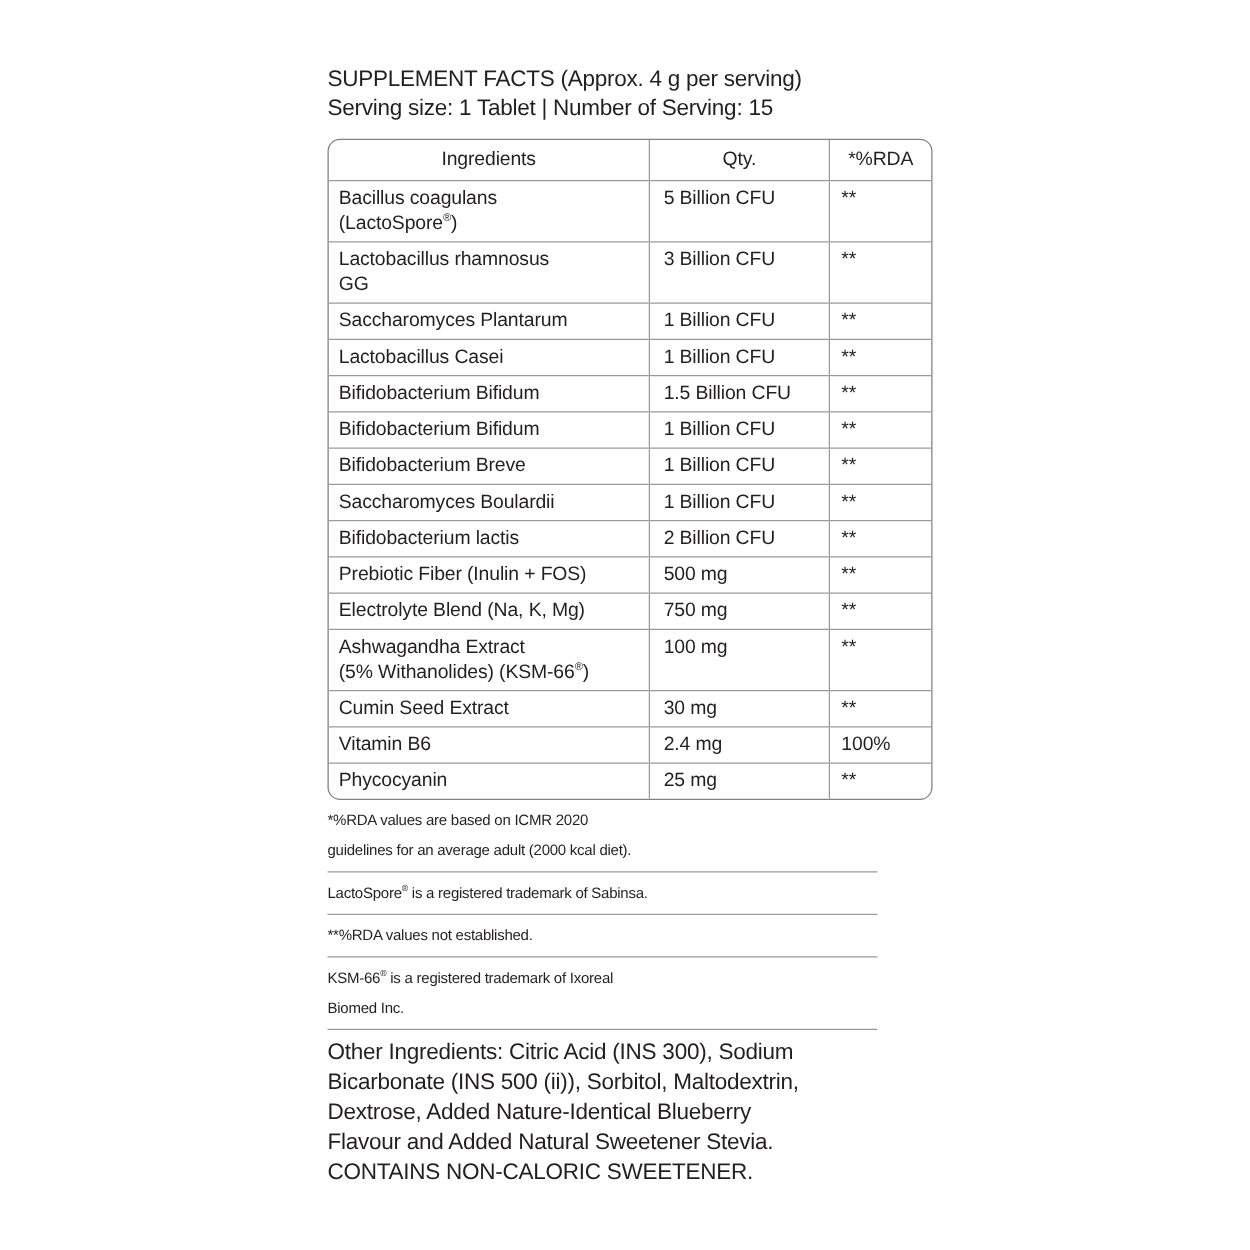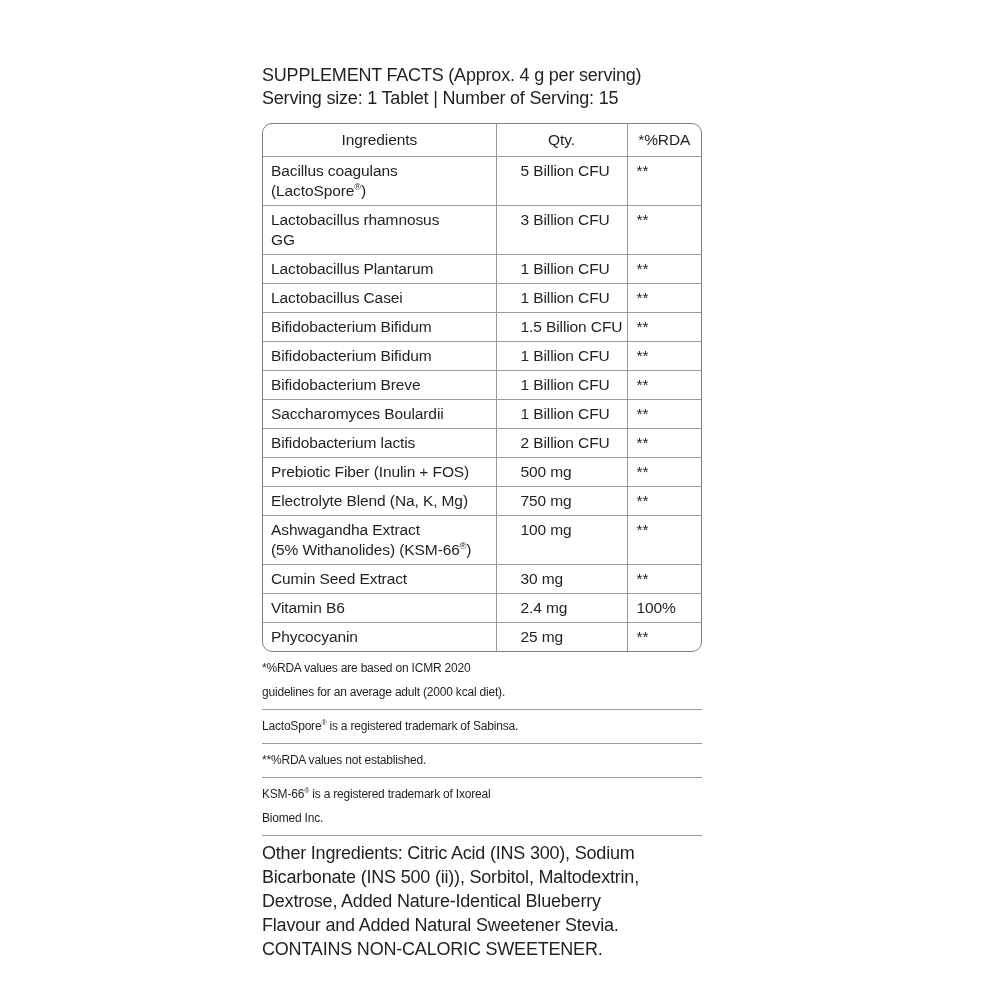--- a/index.html
+++ b/index.html
@@ -10,33 +10,33 @@
   }
   * { margin: 0; padding: 0; box-sizing: border-box; }
   html, body {
     width: 1000px; height: 1000px;
     background: var(--bg);
     font-family: "Liberation Sans", sans-serif;
     color: var(--text);
     overflow: hidden;
   }
   .page { padding: 52px 0 0 262px; }
-  .label { width: 452px; margin-top: 12px; }
+  .label { width: 452px; }
 
   .ml { white-space: pre-line; }
 
   .label-header { margin-bottom: 13px; }
   .label-title, .serving-info {
     font-size: 18px;
     line-height: 23px;
     letter-spacing: -0.2px;
   }
 
   .table-wrap {
-    width: 440px;
+    width: 484px;
     border: 1.5px solid var(--table-border);
     border-radius: 10px;
     overflow: hidden;
   }
   table {
     width: 100%;
     border-collapse: collapse;
     table-layout: fixed;
   }
   col.c-ing { width: 233px; }
@@ -54,21 +54,21 @@
     text-align: center;
     padding: 6px 4px;
     border-right: 1px solid var(--divider);
   }
   th:last-child, td:last-child { border-right: none; }
   td {
     border-top: 1px solid var(--divider);
     border-right: 1px solid var(--divider);
     padding: 4px 4px 4px 8px;
   }
-  td.qty-cell { padding-left: 24px; }
+  td.qty-cell { padding-left: 11px; }
   td.rda-cell { padding-left: 9px; }
 
   sup.reg { font-size: 58%; vertical-align: super; line-height: 0; }
 
   .notes { width: 440px; }
   .footnote {
     font-size: 12px;
     line-height: 24px;
     letter-spacing: -0.2px;
     padding: 4px 0 5px 0;
@@ -114,21 +114,21 @@
         <td class="qty-cell">5 Billion CFU</td>
         <td class="rda-cell">**</td>
       </tr>
             <tr>
         <td class="ml ing-cell">Lactobacillus rhamnosus
 GG</td>
         <td class="qty-cell">3 Billion CFU</td>
         <td class="rda-cell">**</td>
       </tr>
             <tr>
-        <td class="ml ing-cell">Lactobacillus Plantarum</td>
+        <td class="ml ing-cell">Saccharomyces Plantarum</td>
         <td class="qty-cell">1 Billion CFU</td>
         <td class="rda-cell">**</td>
       </tr>
             <tr>
         <td class="ml ing-cell">Lactobacillus Casei</td>
         <td class="qty-cell">1 Billion CFU</td>
         <td class="rda-cell">**</td>
       </tr>
             <tr>
         <td class="ml ing-cell">Bifidobacterium Bifidum</td>

